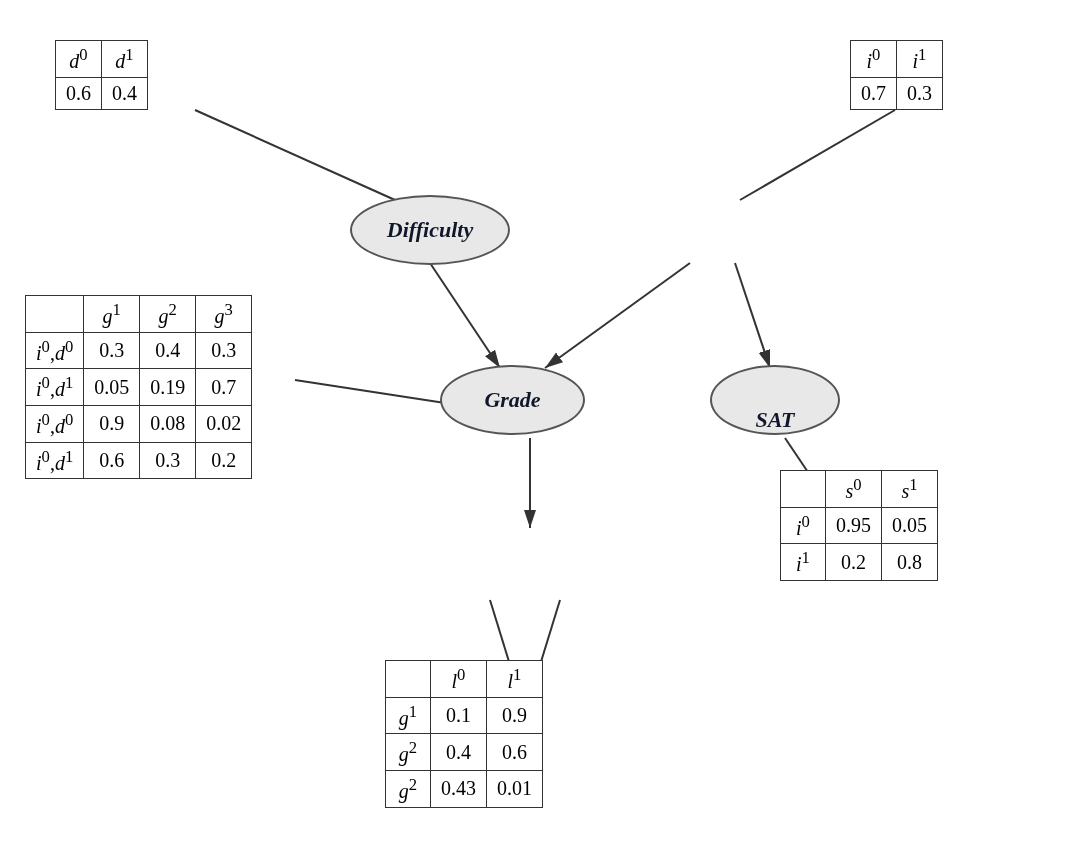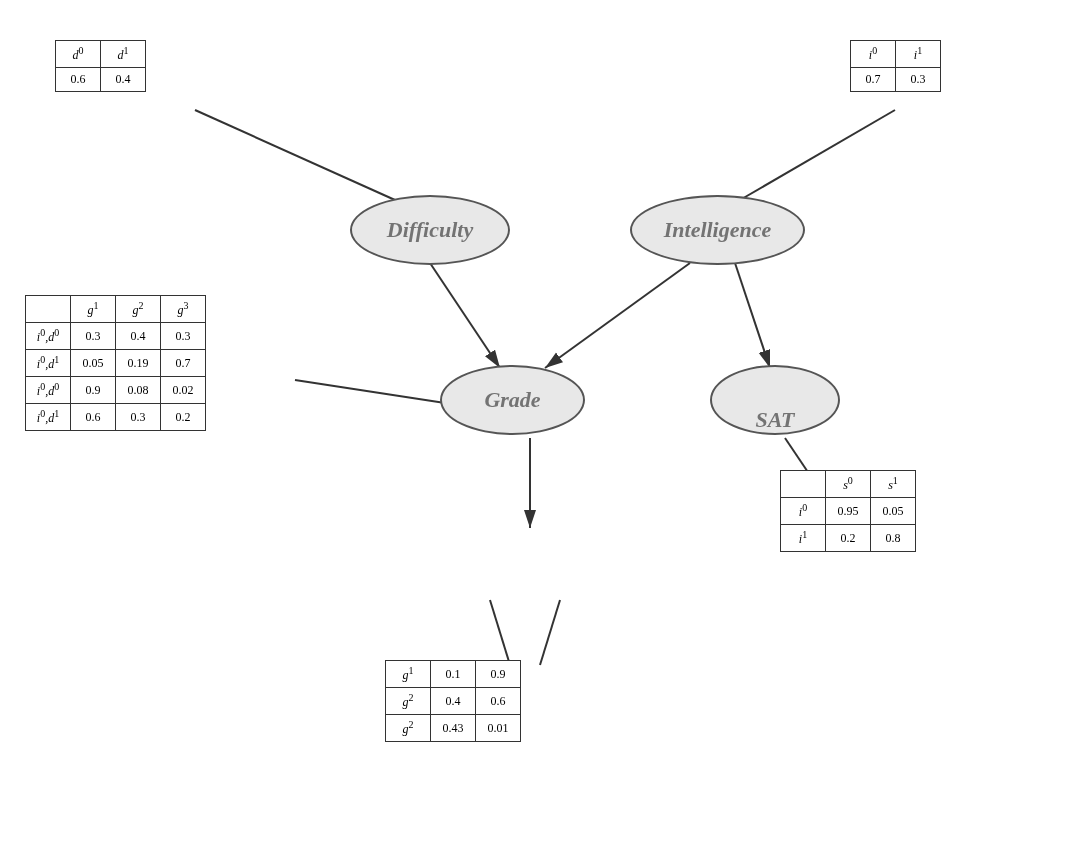--- a/index.html
+++ b/index.html
@@ -21,27 +21,27 @@
       position: absolute;
       border: 2px solid #555;
       border-radius: 50%;
       background: #e8e8e8;
       display: flex;
       align-items: center;
       justify-content: center;
       font-style: italic;
       font-size: 22px;
       font-weight: bold;
-      color: #737373;
+      color: #0f172a;
     }
     
     .prob-table {
       position: absolute;
       border-collapse: collapse;
-      font-size: 12px;
+      font-size: 20px;
       background: #fff;
     }
     .prob-table td, .prob-table th {
       border: 1.5px solid #333;
       padding: 4px 10px;
       text-align: center;
       min-width: 45px;
     }
     
     .svg-overlay {
@@ -82,23 +82,20 @@
       <marker id="arrow" markerWidth="10" markerHeight="10" refX="9" refY="3" orient="auto">
         <path d="M0,0 L0,6 L9,3 z" fill="#333"></path>
       </marker>
     </defs>
   </svg>
 
   <div class="node-ellipse" style="left:350px; top:195px; width:160px; height:70px;">
     <span>Difficulty</span>
   </div>
 
-  <div class="node-ellipse" style="left:630px; top:195px; width:175px; height:70px;">
-    <span>Intelligence</span>
-  </div>
 
   <div class="node-ellipse" style="left:440px; top:365px; width:145px; height:70px;">
     <span>Grade</span>
   </div>
 
   <div class="node-ellipse" style="left:710px; top:365px; width:130px; height:70px;align-items:flex-end;">
     <span>SAT</span>
   </div>
 
 
@@ -178,20 +175,25 @@
     <tr>
       <td><em>i</em><sup>1</sup></td>
       <td>0.2</td>
       <td>0.8</td>
     </tr>
   </tbody>
     </table>
 
   <table class="prob-table" style="left:385px; top:660px;">
     <tbody>
+        <tr>
+      <td></td>
+      <td><em>l</em><sup>0</sup></td>
+      <td><em>l</em><sup>1</sup></td>
+    </tr>
     <tr>
       <td><em>g</em><sup>1</sup></td>
       <td>0.1</td>
       <td>0.9</td>
     </tr>
     <tr>
       <td><em>g</em><sup>2</sup></td>
       <td>0.4</td>
       <td>0.6</td>
     </tr>

